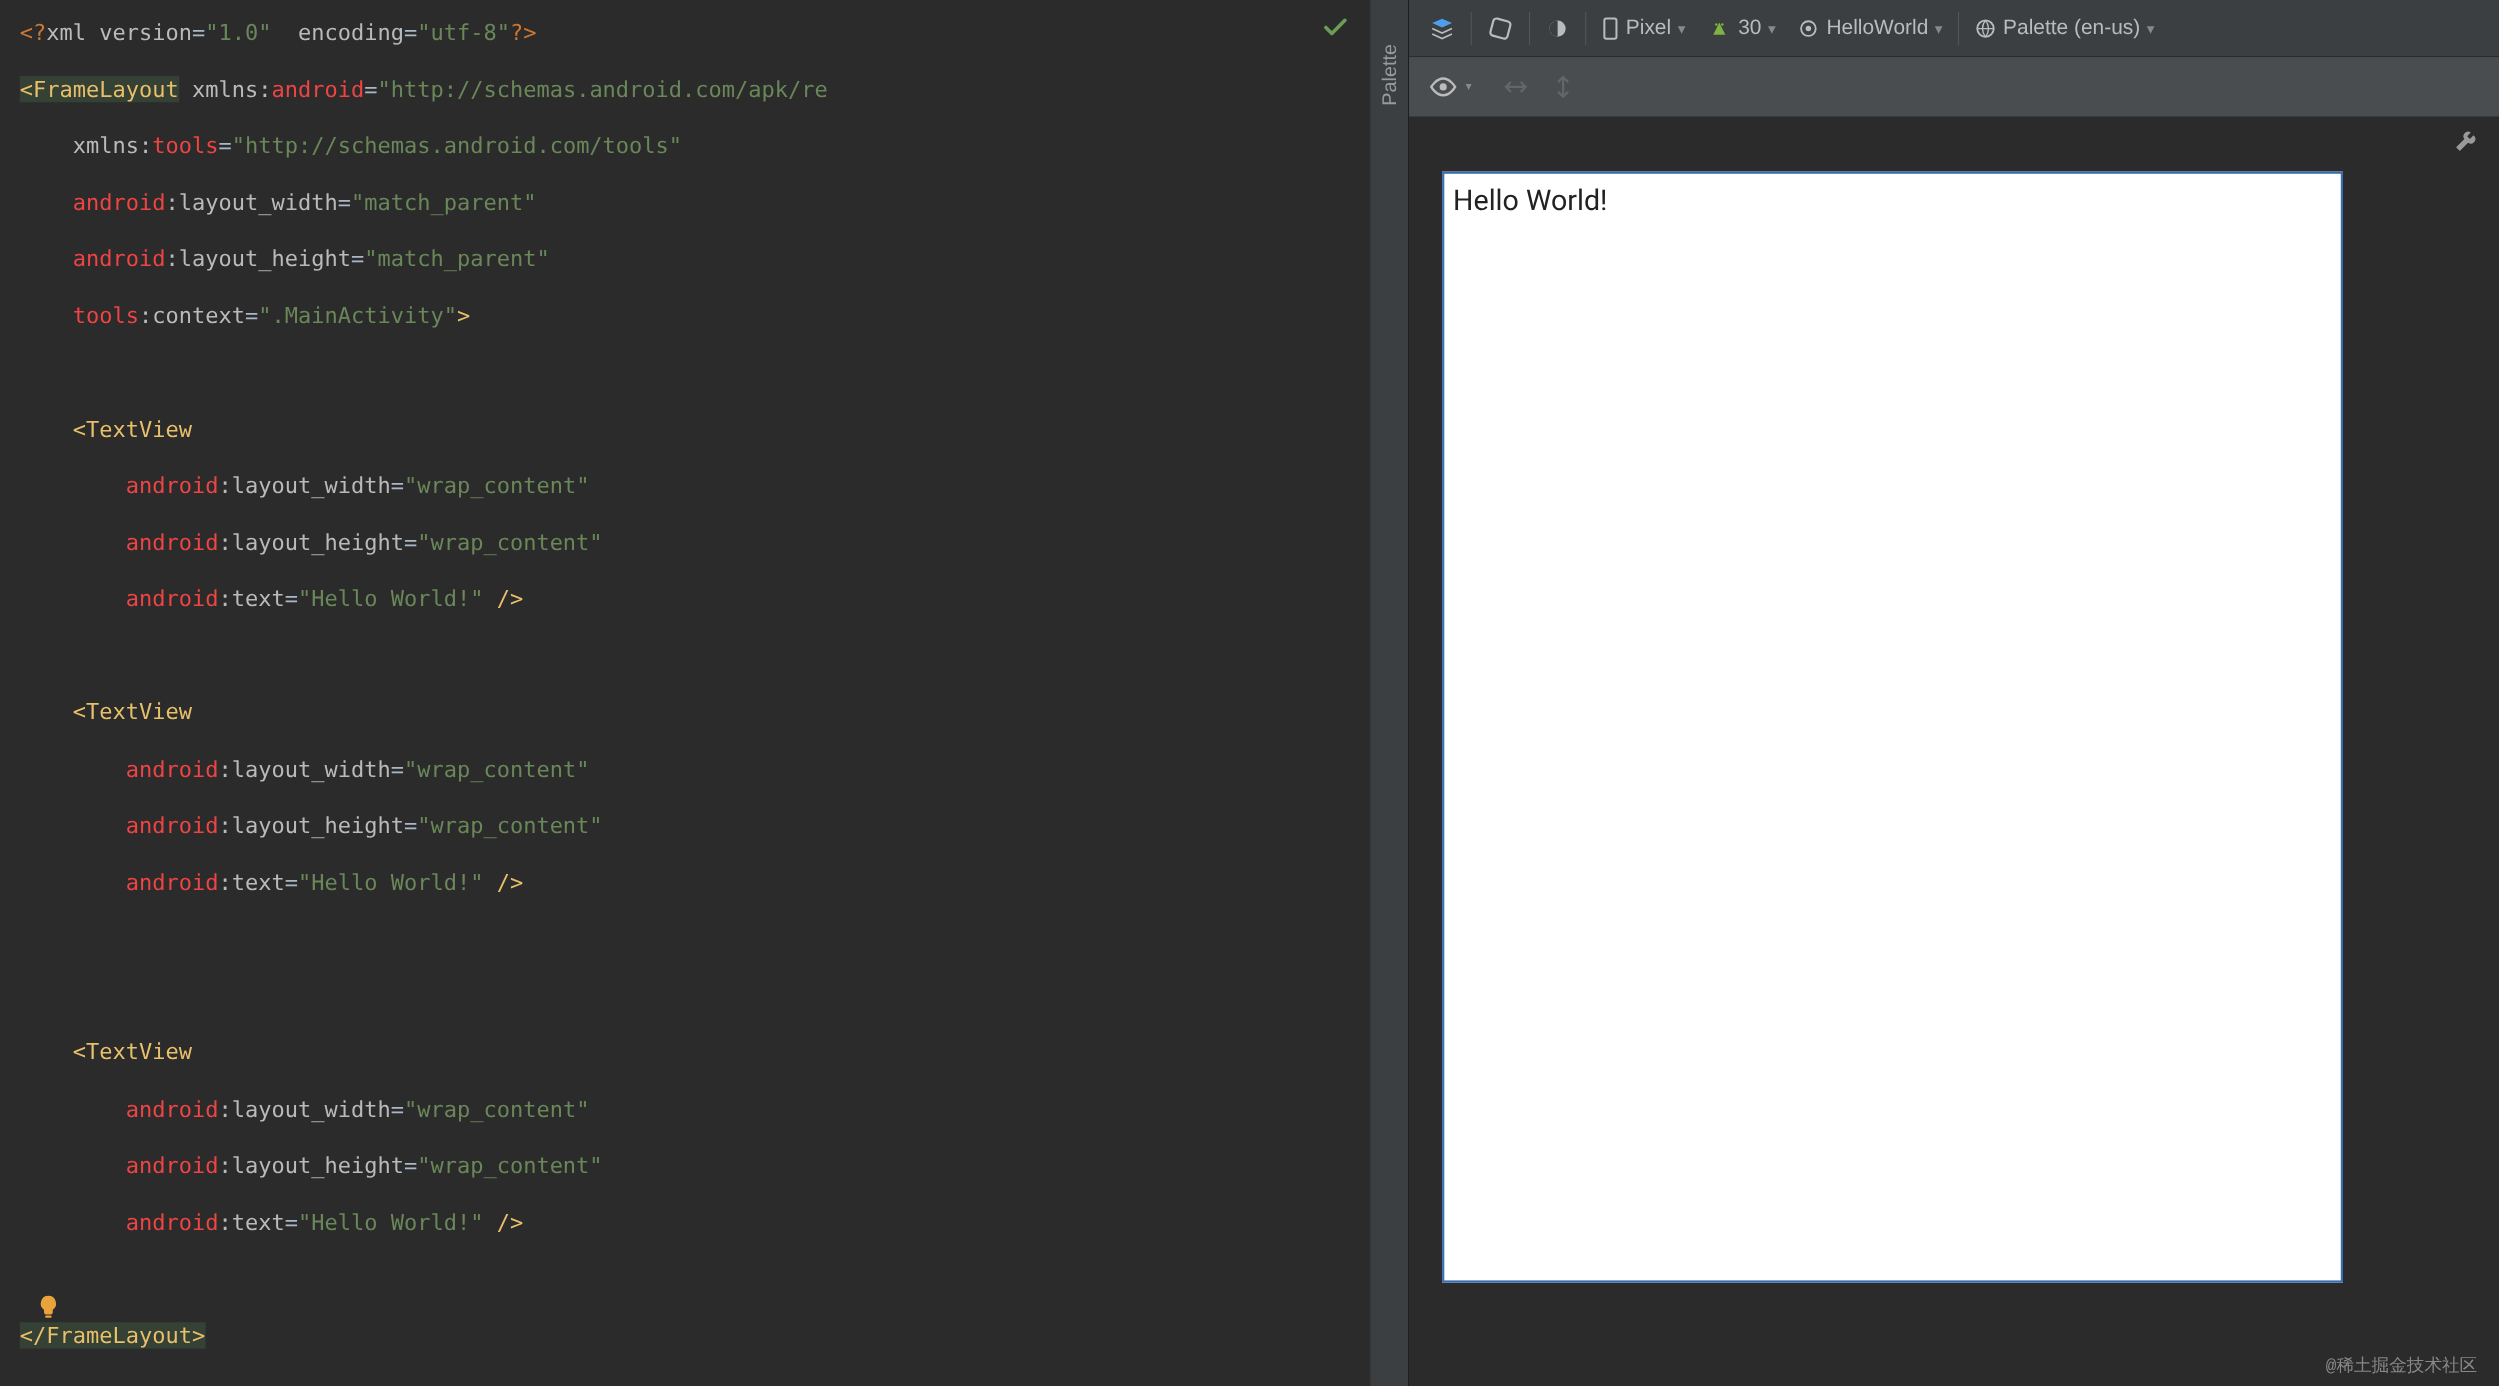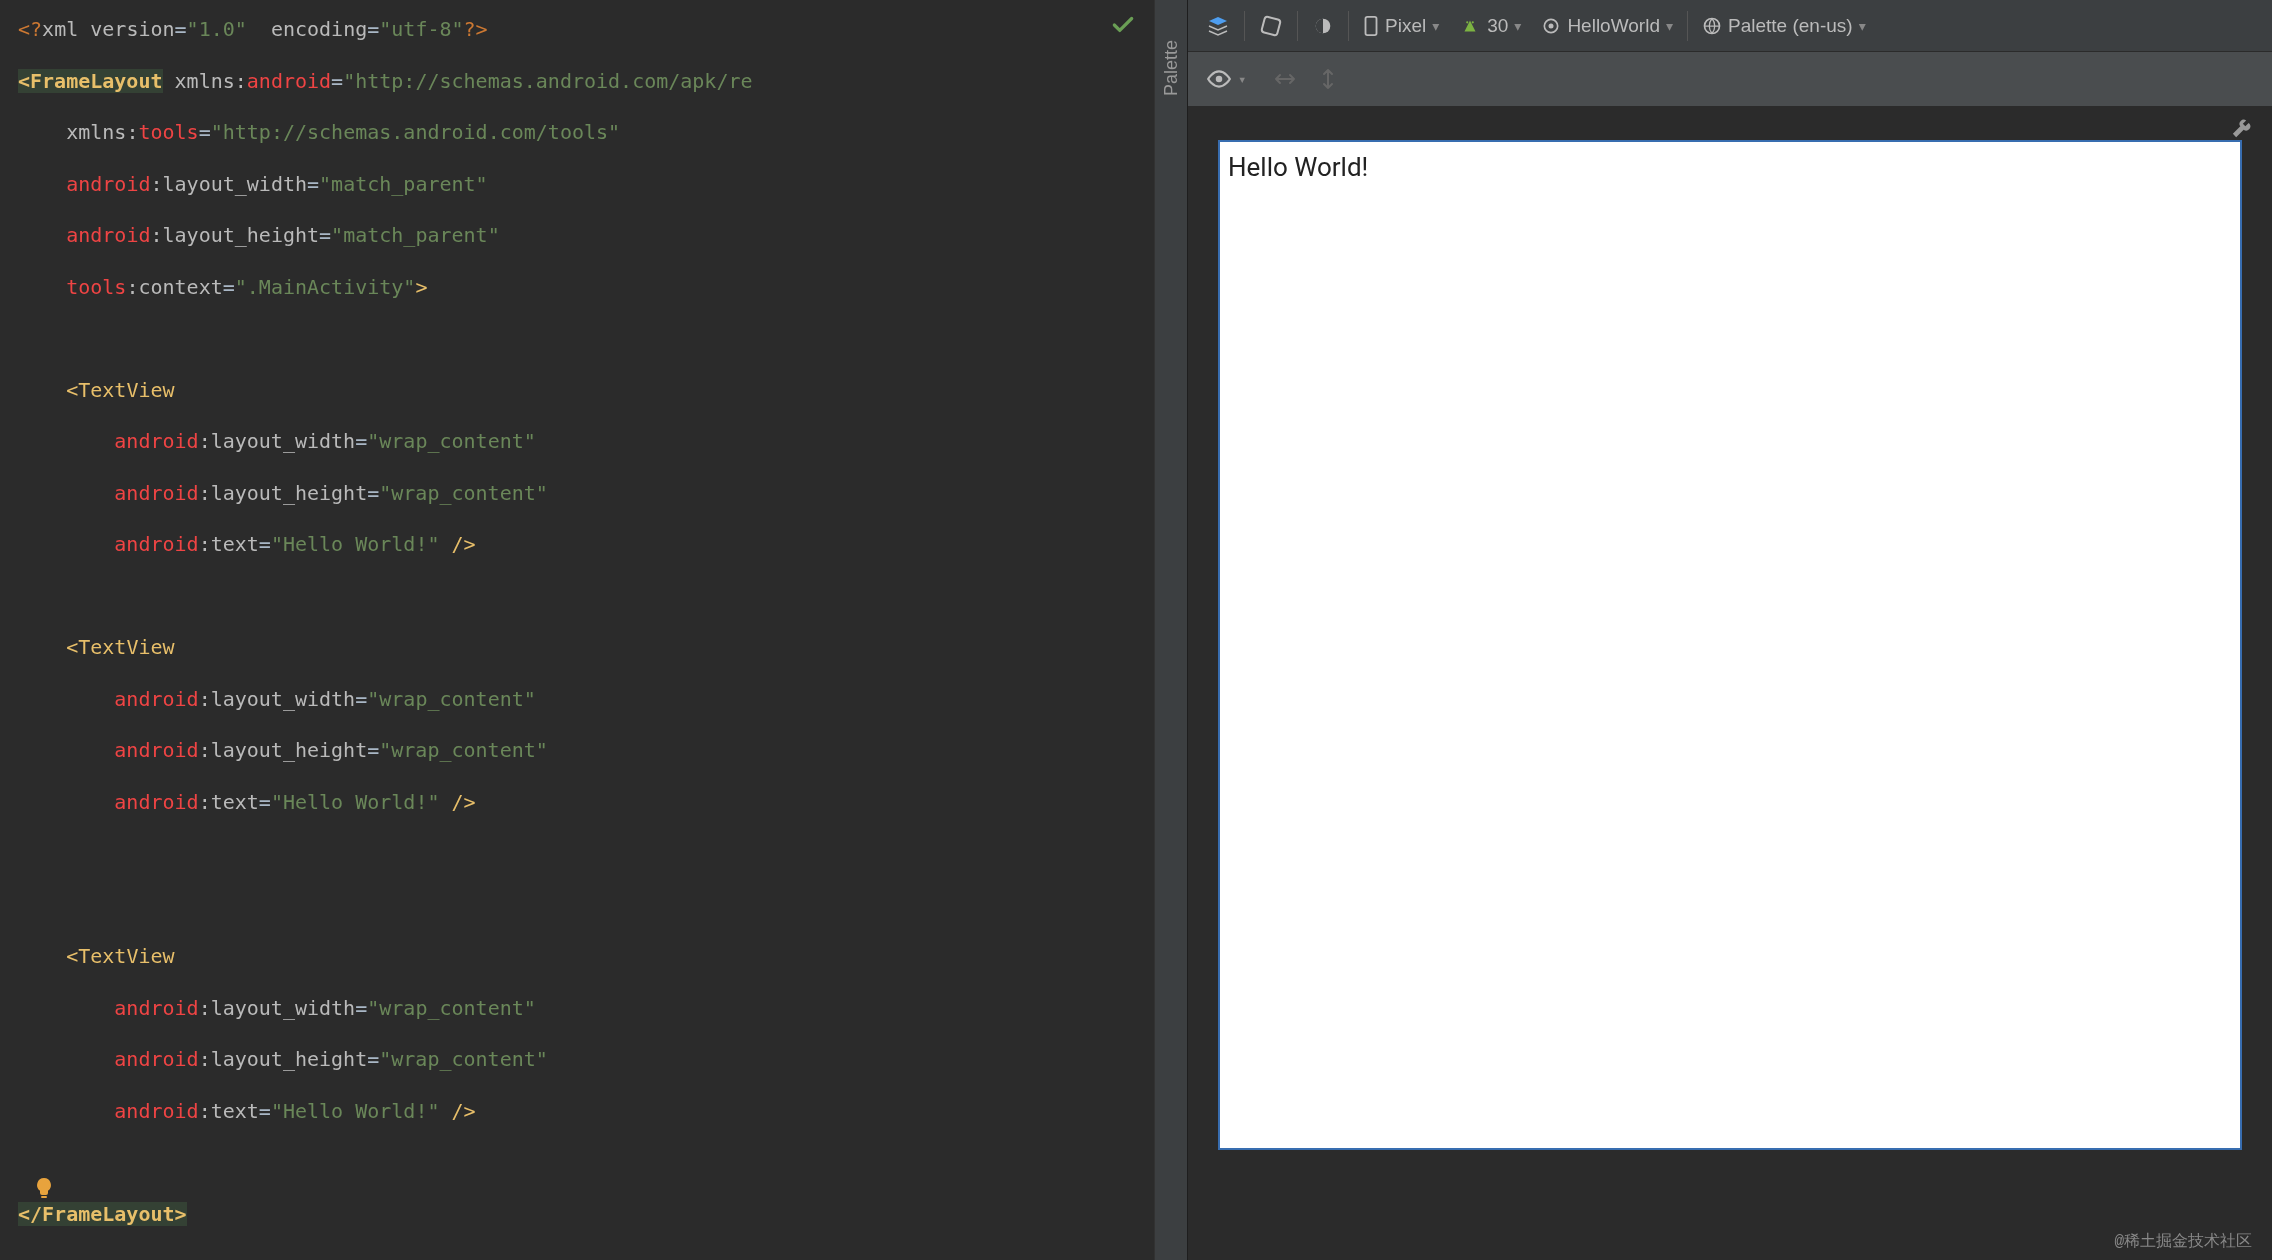--- a/index.html
+++ b/index.html
@@ -27,21 +27,21 @@
   white-space: pre;
   color: #a9b7c6;
   font-family: "Menlo","Consolas",monospace;
 }
 .tag { color: #e8bf6a; }
 .attr-ns { color: #ef4444; }
 .attr-name { color: #bababa; text-align: right; }
 .eq { color: #a9b7c6; }
 .str { color: #6a8759; }
 .kw { color: #cc7832; }
-.hl { background: #344134; font-weight: bold; }
+.hl { background: #344134; }
 
 .check-icon {
   position: absolute;
   top: 12px;
   right: 18px;
 }
 .bulb-icon {
   position: absolute;
   bottom: 60px;
   left: 32px;
@@ -103,22 +103,22 @@
   position: relative;
   padding: 30px;
 }
 .wrench-icon {
   position:absolute;
   top:12px;
   right:20px;
   color:#999;
 }
 .device-frame {
-  margin-top: 4px;
-  width: 1024px;
+  margin-top: 20px;
+  width: 819px;
   height: 1010px;
   background: #fff;
   border: 2px solid #386db0;
   padding: 10px 8px;
   font-family: "Roboto", sans-serif;
   font-size: 26px;
   color: #222;
   position:relative;
 }
 .watermark {

